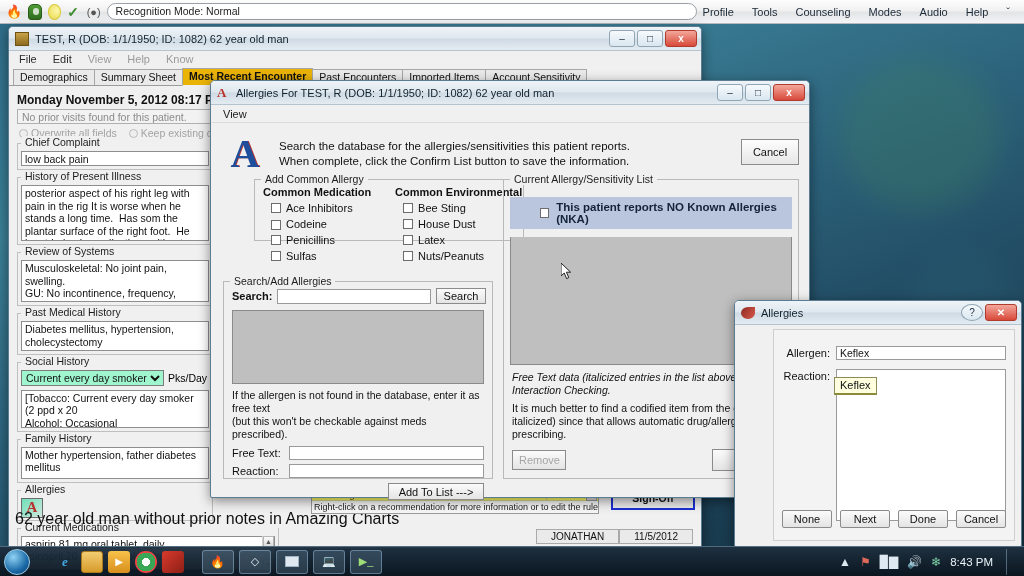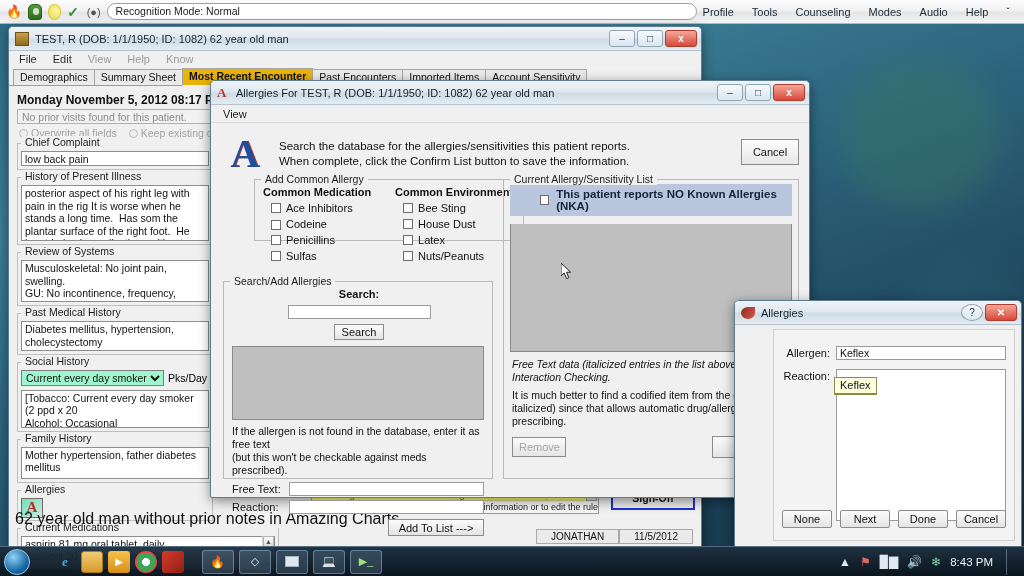--- a/index.html
+++ b/index.html
@@ -365,21 +365,21 @@
         <div class="cbrow" style="padding-left:8px;">
             <span class="cbox"></span>
             <span>Nuts/Peanuts</span>
           </div>
       </div>
     </div>
   </div>
 
   <div class="agrp" style="left:12px;top:200px;width:270px;height:198px;">
     <span class="cap">Search/Add Allergies</span>
-    <div style="display:flex;align-items:center;gap:5px;padding:6px 6px 0 8px;flex-direction:column;">
+    <div style="display:flex;align-items:center;gap:5px;padding:6px 6px 0 8px;">
       <span style="font-weight:bold;font-size:11px;color:#111;">Search:</span>
       <input class="ap-in" style="flex: 1 1 0%; height: 15px;" value="">
       <button class="flatbtn" style="width:50px;height:16px;">Search</button>
     </div>
     <div class="listbox" style="margin:6px 8px 0 8px;height:74px;"></div>
     <div style="padding:5px 8px 0 8px;">
       <div class="plain">If the allergen is not found in the database, enter it as free text</div>
       <div class="plain">(but this won't be checkable against meds prescribed).</div>
     </div>
     <div style="display:flex;align-items:center;gap:5px;padding:5px 8px 0 8px;">
@@ -390,21 +390,21 @@
       <span style="font-size:11px;color:#111;width:52px;">Reaction:</span>
       <input class="ap-in" style="flex: 1 1 0%; height: 14px;" value="">
     </div>
     <div style="display:flex;justify-content:flex-end;padding:5px 8px 0 0;">
       <button class="flatbtn" style="width:96px;height:17px;">Add To List ---&gt;</button>
     </div>
   </div>
 
   <div class="agrp" style="left:292px;top:98px;width:296px;height:300px;">
     <span class="cap">Current Allergy/Sensitivity List</span>
-    <div id="nka-band" style="margin:4px 6px 0 6px;padding-left:30px;">
+    <div id="nka-band" style="margin:17px 6px 0 6px;padding-left:30px;">
       <span class="cbox"></span>
       <span class="t">This patient reports NO Known Allergies (NKA)</span>
     </div>
     <div style="margin:8px 6px 0 6px;">
       <div class="listbox" style="height:128px;border-top:none;"></div>
     </div>
     <div style="padding:6px 8px 0 8px;">
       <div class="ital">Free Text data (italicized entries in the list above) are no Interaction Checking.</div>
       <div class="plain" style="margin-top:5px;">It is much better to find a codified item from the database italicized) since that allows automatic drug/allergy check prescribing.</div>
     </div>

